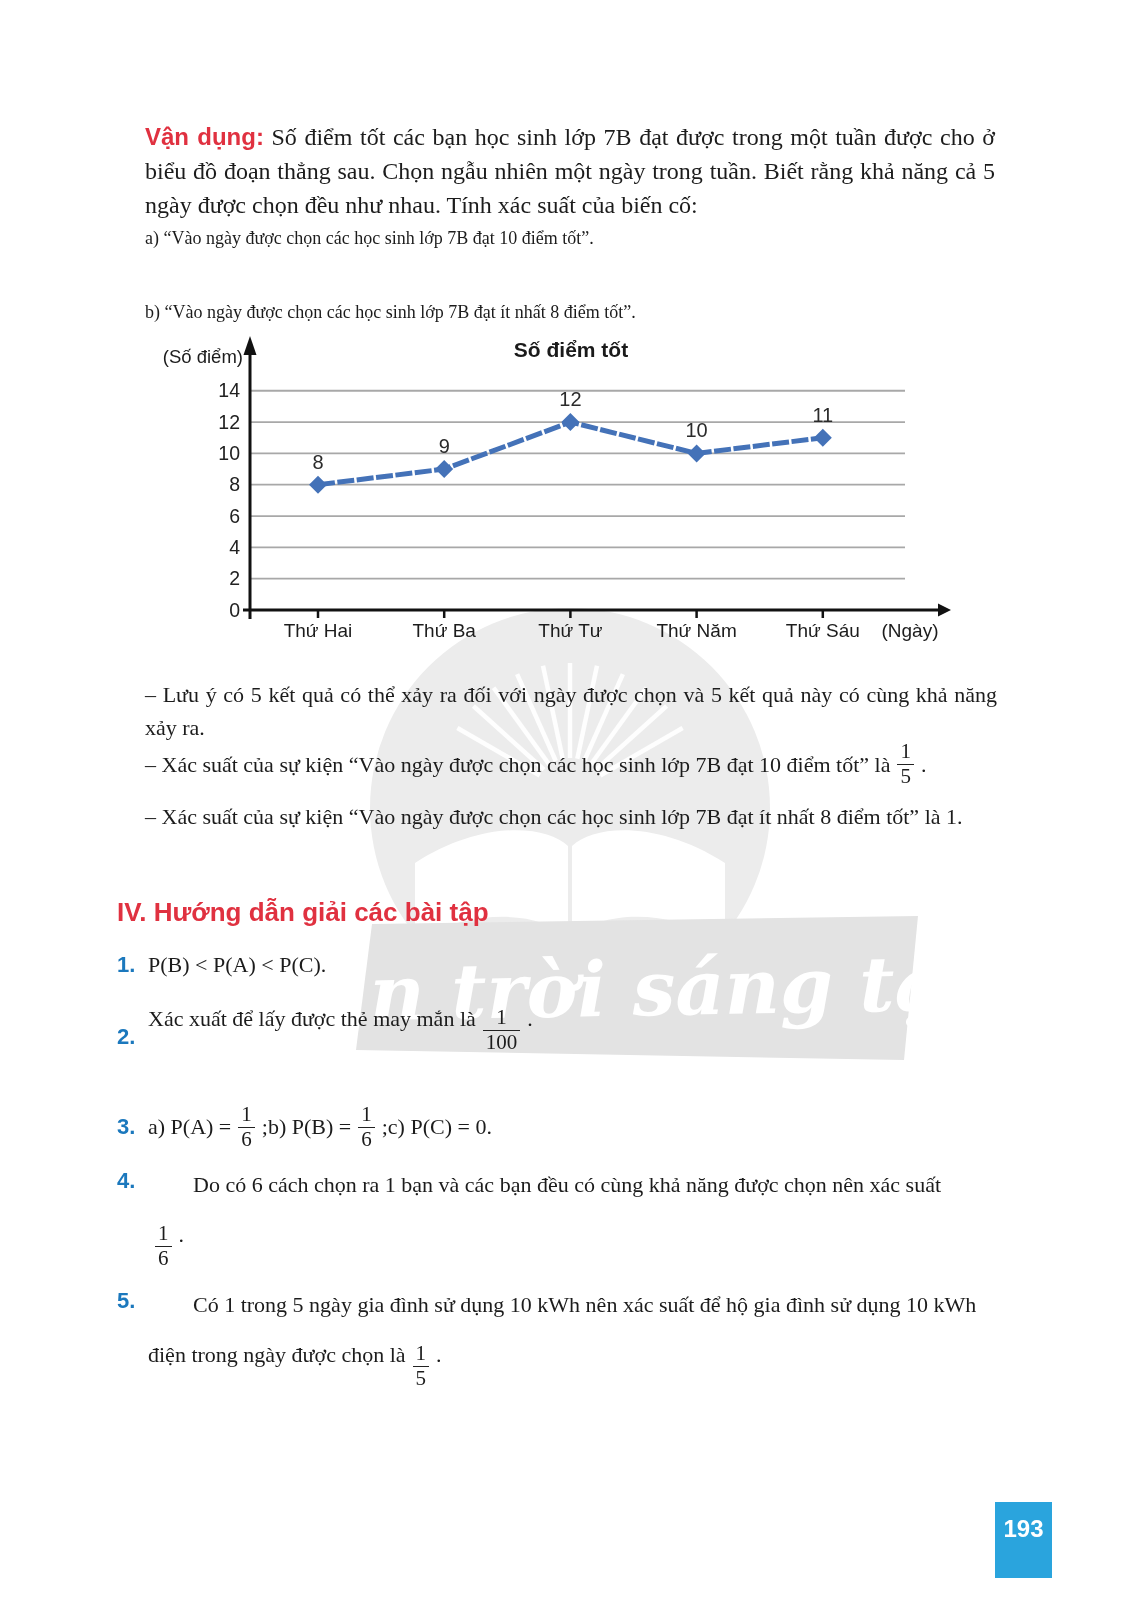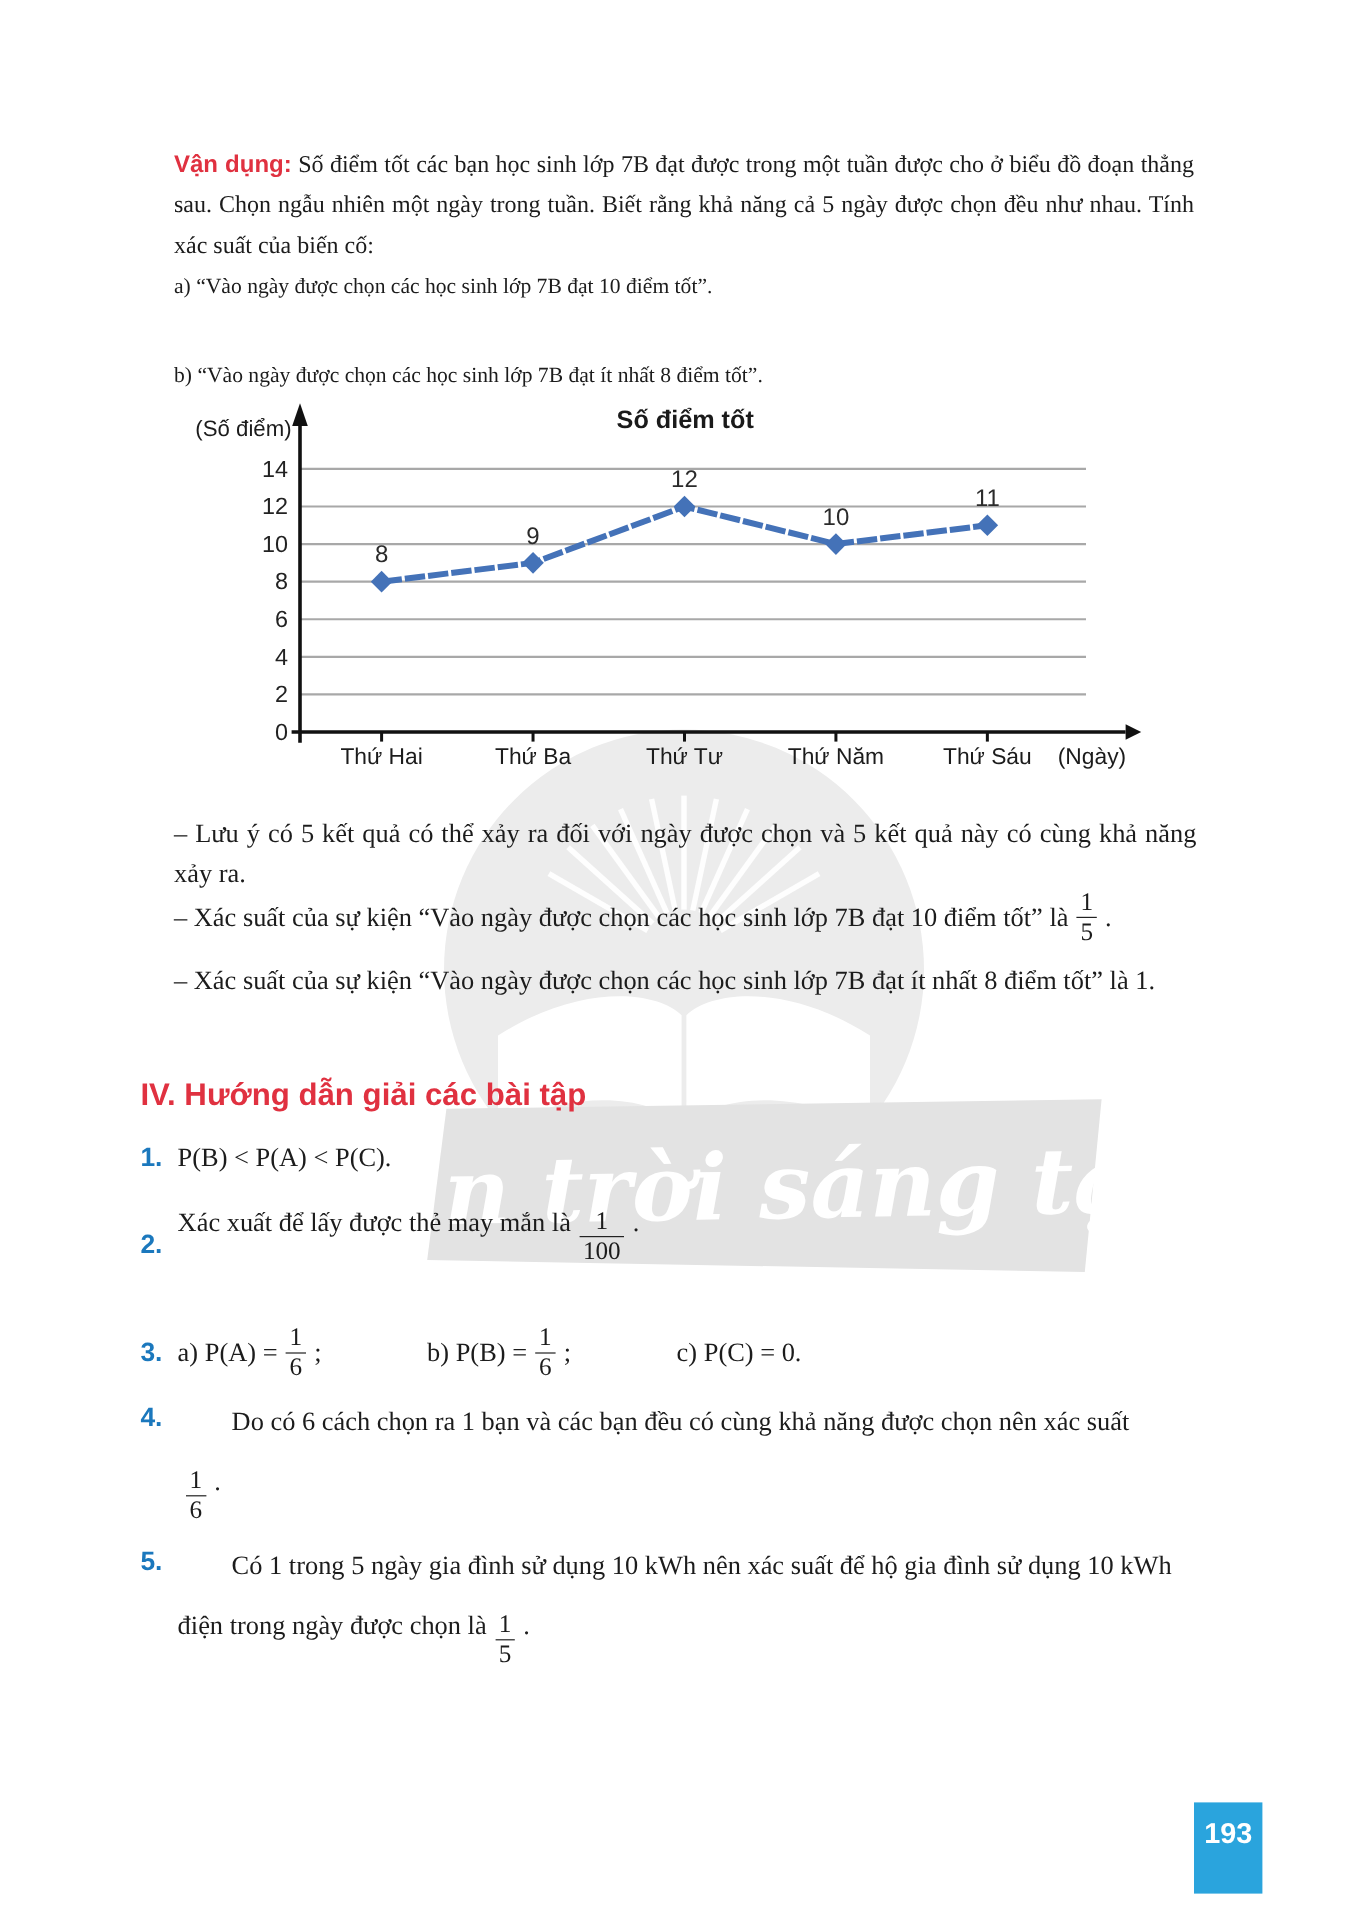--- a/index.html
+++ b/index.html
@@ -3,21 +3,21 @@
 <meta charset="utf-8">
 <style>
   html,body{margin:0;padding:0;background:#ffffff;}
   .page{
     position:relative;width:1140px;height:1600px;background:#ffffff;overflow:hidden;
     font-family:"Liberation Serif","DejaVu Serif",serif;color:#1c1c1c;
   }
   
   .watermark{position:absolute;left:300px;top:588px;width:620px;height:500px;}
   
-  .intro{position:absolute;left:145px;top:120px;width:850px;font-size:20px;line-height:34px;text-align:justify;}
+  .intro{position:absolute;left:145px;top:120px;width:850px;font-size:24px;line-height:34px;text-align:justify;}
   .red-label{color:var(--red);font-family:"Liberation Sans","DejaVu Sans",sans-serif;font-weight:bold;}
   .event-line{position:absolute;left:145px;font-size:18px;white-space:nowrap;}
   #event-a{top:228px;}
   #event-b{top:274px;margin-top:28px;}
   
   .chart-wrap{position:absolute;left:150px;top:333px;width:810px;height:315px;}
   
   .note{position:absolute;left:145px;width:852px;font-size:22px;line-height:33px;text-align:justify;}
   #note-1{top:678px;}
   #note-2{top:740px;display:flex;align-items:center;text-align:left;white-space:nowrap;}
@@ -31,21 +31,21 @@
   
   .sol{position:absolute;left:117px;display:flex;font-size:22px;}
   .sol .num{flex:0 0 31px;font-family:"Liberation Sans","DejaVu Sans",sans-serif;font-weight:bold;color:var(--blue);font-size:22px;}
   .sol .body{width:846px;font-family:Liberation Serif, serif;}
   .row{display:flex;min-height:62px;}
   #sol-1{top:952px;}
   #sol-2{top:1006px;align-items:center;}
   #sol-3{top:1096px;align-items:center;}
   #sol-4{top:1168px;}
   #sol-5{top:1288px;}
-  .parts{display:flex;align-items:center;gap:88px;min-height:62px;}
+  .parts{display:flex;align-items:center;min-height:62px;}
   .part{display:flex;align-items:center;}
   .sub-row{margin-top:20px;}
   .line1{line-height:34px;white-space:nowrap;margin-left:45px;}
   
   .frac{display:inline-flex;flex-direction:column;align-items:center;line-height:1.12;margin:0 7px;font-size:21px;}
   .frac .fr-num{padding:0 3px;}
   .frac .fr-den{padding:0 3px;border-top:1.7px solid #222;}
   
   .badge{
     position:absolute;left:995px;top:1502px;width:57px;height:76px;background:var(--badge);

